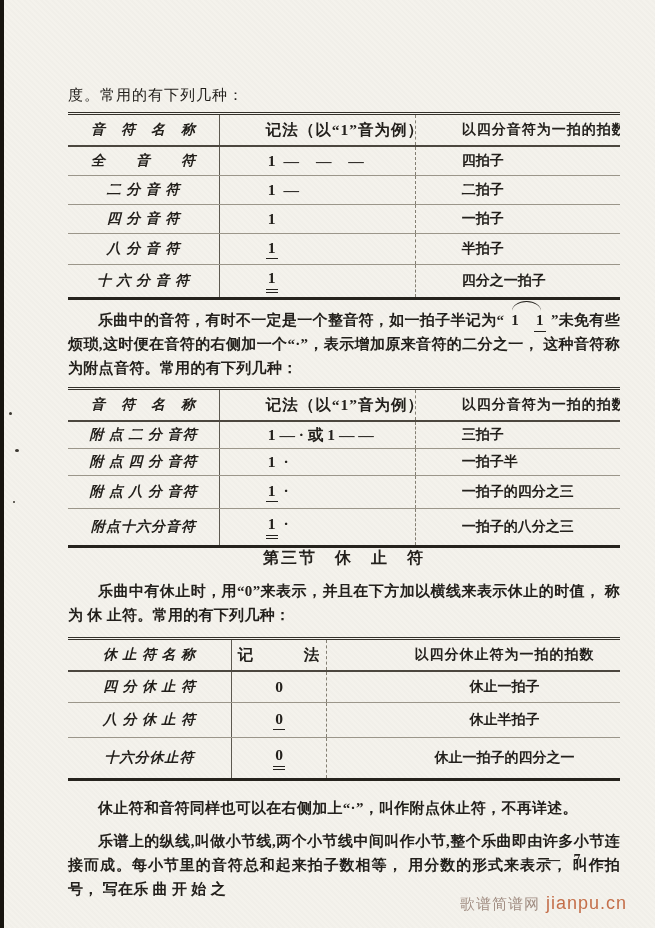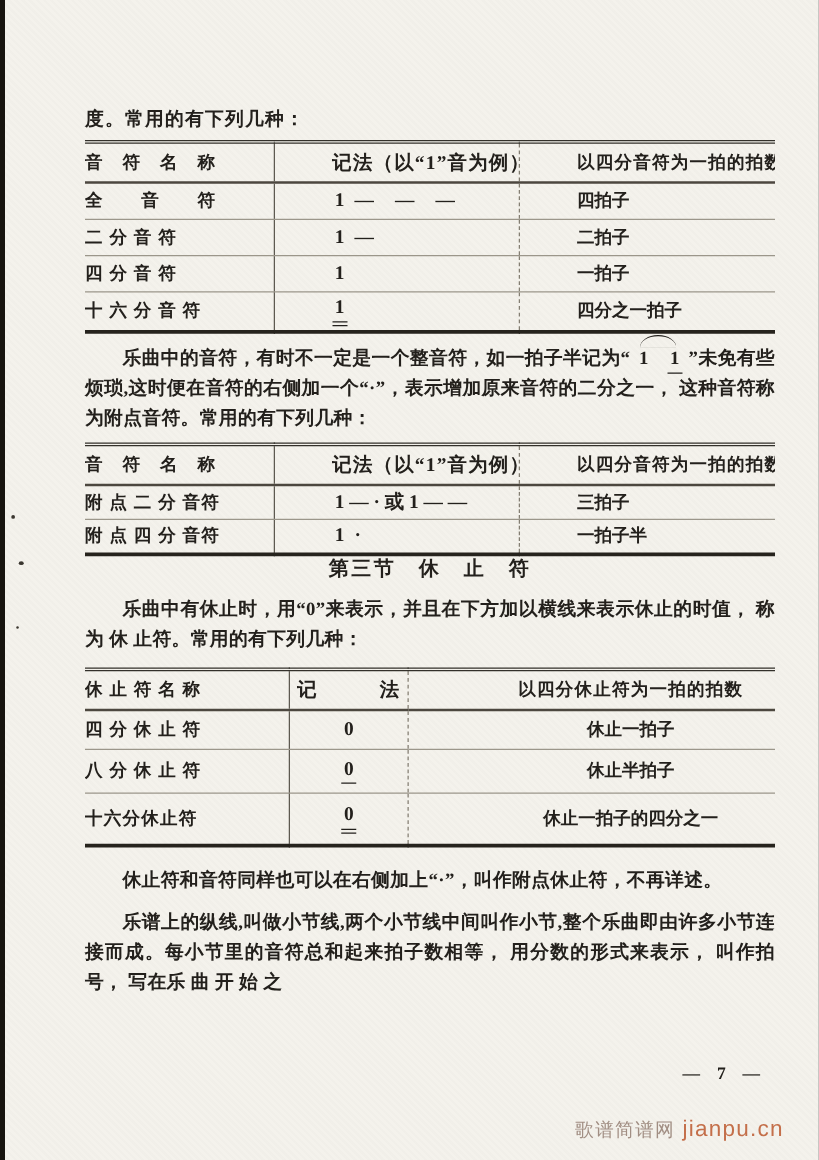--- a/index.html
+++ b/index.html
@@ -14,29 +14,29 @@
     color:#23201c;
     box-sizing:border-box;
     padding:86px 35px 0 68px;
   }
   .scan-edge{position:absolute;left:0;top:0;width:4px;height:100%;background:#17140f;}
   .speck{position:absolute;background:#3a362f;border-radius:50%;}
   .speck.s1{left:9px;top:412px;width:3px;height:3px;}
   .speck.s2{left:15px;top:449px;width:4px;height:3px;}
   .speck.s3{left:13px;top:501px;width:2px;height:2px;}
 
-  .intro{margin:0 0 7px 0;font-size:15px;font-weight:700;letter-spacing:1px;}
+  .intro{margin:0 0 7px 0;font-size:15px;font-weight:400;letter-spacing:1px;}
 
   table.t{border-collapse:collapse;width:100%;table-layout:fixed;
     border-top:3px double #33302a;border-bottom:3px solid #26231d;}
   table.t th,table.t td{font-weight:600;white-space:nowrap;overflow:hidden;padding:0;}
   table.t thead th{font-size:14px;letter-spacing:1px;height:30px;border-bottom:2px solid #4c473f;}
   table.t tbody td{border-bottom:1px solid #9b968a;font-size:14px;}
   table.t tbody tr:last-child td{border-bottom:none;}
-  table.t .c1{border-right:1.5px solid #5d5950;text-align:left;letter-spacing:1px;}
+  table.t .c1{border-right:1.5px solid #5d5950;text-align:center;letter-spacing:1px;font-style:italic;}
   table.t .c2{border-right:1px dashed #837e72;}
   table.t12 .c1{width:32%;}
   table.t12 .c2{width:33%;text-align:left;padding-left:46px;font-size:15.5px;font-weight:700;}
   table.t12 .c3{width:35%;text-align:left;padding-left:46px;}
   table.t3c .c1{width:33%;}
   table.t3c .c2{width:19%;text-align:center;font-size:15.5px;font-weight:700;}
   table.t3c .c3{width:48%;text-align:center;padding-left:62px;}
   .tbl1 tbody td{height:28px;margin-top:45px;}
   .tbl1 tbody tr:nth-child(4) td{height:30px;}
   .tbl1 tbody tr:nth-child(5) td{height:32px;}
@@ -104,20 +104,25 @@
           <td class="c1">二 分 音 符</td>
           <td class="c2"><span class="nb">1</span><span class="after">—</span></td>
           <td class="c3">二拍子</td>
         </tr>
         <tr>
           <td class="c1">四 分 音 符</td>
           <td class="c2"><span class="nb">1</span></td>
           <td class="c3">一拍子</td>
         </tr>
         <tr>
+          <td class="c1">八 分 音 符</td>
+          <td class="c2"><span class="nb u1">1</span></td>
+          <td class="c3">半拍子</td>
+        </tr>
+        <tr>
           <td class="c1">十 六 分 音 符</td>
           <td class="c2"><span class="nb u2">1</span></td>
           <td class="c3">四分之一拍子</td>
         </tr>
       </tbody>
     </table>
 
   <p class="para p-dotted"><span>乐曲中的音符，有时不一定是一个整音符，如一拍子半记为“</span><span class="tie"><span class="arc"></span><span class="nb">1</span><span class="gap"></span><span class="nb u1">1</span></span><span>”未免有些烦琐,这时便在音符的右侧加一个“·”，表示增加原来音符的二分之一， 这种音符称为附点音符。常用的有下列几种：</span></p>
 
   <table class="t t12 tbl2 mt-t2">
@@ -132,20 +137,30 @@
         <tr>
           <td class="c1">附 点 二 分 音符</td>
           <td class="c2"><span class="nb">1 — · 或 1 — —</span></td>
           <td class="c3">三拍子</td>
         </tr>
         <tr>
           <td class="c1">附 点 四 分 音符</td>
           <td class="c2"><span class="nb">1</span><span class="after">·</span></td>
           <td class="c3">一拍子半</td>
         </tr>
+        <tr>
+          <td class="c1">附 点 八 分 音符</td>
+          <td class="c2"><span class="nb u1">1</span><span class="after">·</span></td>
+          <td class="c3">一拍子的四分之三</td>
+        </tr>
+        <tr>
+          <td class="c1">附点十六分音符</td>
+          <td class="c2"><span class="nb u2">1</span><span class="after">·</span></td>
+          <td class="c3">一拍子的八分之三</td>
+        </tr>
       </tbody>
     </table>
 
   <h2 class="section h3">第三节　休　止　符</h2>
 
   <p class="para p-rest">乐曲中有休止时，用“0”来表示，并且在下方加以横线来表示休止的时值， 称 为 休 止符。常用的有下列几种：</p>
 
   <table class="t t3c tbl3 mt-t3">
       <thead>
         <tr>

